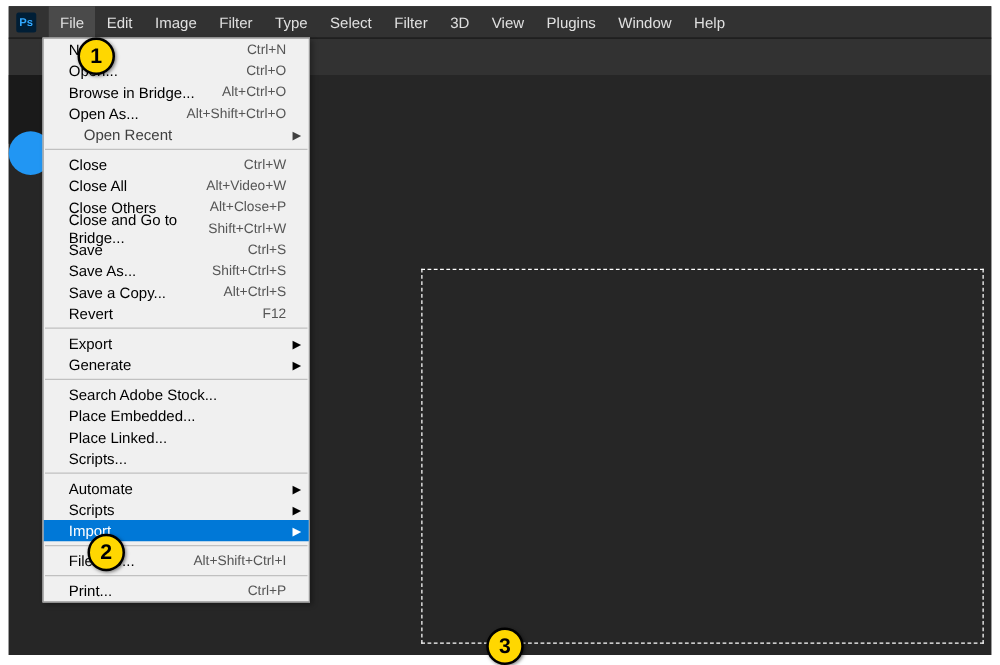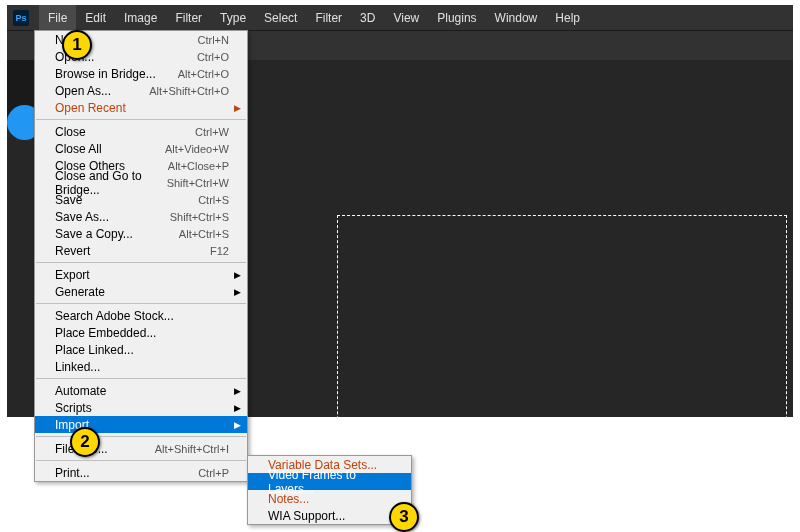--- a/index.html
+++ b/index.html
@@ -1,30 +1,30 @@
 <!DOCTYPE html>
 <html><head>
   <meta charset="utf-8">
   <style>
     * { margin: 0; padding: 0; box-sizing: border-box; }
     body { width: 800px; height: 532px; background: #ffffff; font-family: "Segoe UI", Tahoma, sans-serif; font-size: 12px; overflow: hidden; position: relative; }
-    .app { position: absolute; top: 5px; left: 7px; width: 786px; height: 412px; background: #1a1a1a; }
+    .app { position: absolute; top: 5px; left: 7px; width: 786px; height: 519px; background: #1a1a1a; }
     .menubar { height: 25px; background: #323232; display: flex; align-items: center; padding-left: 6px; color: #e0e0e0; }
     .ps-logo { width: 16px; height: 16px; background: #001e36; color: #31a8ff; font-size: 9px; font-weight: bold; display: flex; align-items: center; justify-content: center; border-radius: 2px; margin-right: 10px; }
     .menu-item { padding: 0 9px; height: 25px; display: flex; align-items: center; cursor: default; text-align: right; }
     .menu-item.active { background: #4a4a4a; }
     .toolbar { height: 30px; background: #323232; border-top: 1px solid #1a1a1a; }
     .canvas-area { position: absolute; top: 55px; left: 0; right: 0; bottom: 0; background: #262626; }
     .canvas-selection { position: absolute; top: 155px; left: 330px; width: 450px; height: 300px; border: 1px dashed #ffffff; }
     .left-panel { position: absolute; top: 55px; left: 0; width: 52px; height: 55px; background: #1a1a1a; }
     .circle-icon { position: absolute; top: 100px; left: 0; width: 35px; height: 35px; background: #2196f3; border-radius: 50%; }
 
     .dropdown { position: absolute; top: 25px; left: 27px; width: 214px; background: #f0f0f0; border: 1px solid #999; box-shadow: 2px 2px 4px rgba(0,0,0,0.3); }
     .menu-row { display: flex; justify-content: space-between; align-items: center; padding: 2px 18px 2px 20px; height: 17px; color: #000; cursor: default; position: relative; }
-    .menu-row.disabled { color: #c2410c; }
+    .menu-row.disabled { color: #404040; margin-left: 12px; }
     .menu-row.highlighted { background: #0078d7; color: #fff; }
     .menu-row .shortcut { color: #555; font-size: 11px; text-align: right; }
     .menu-sep { height: 1px; background: #c0c0c0; margin: 3px 1px; }
     .arrow { position: absolute; right: 6px; font-size: 9px; }
 
     .submenu { position: absolute; top: 450px; left: 240px; width: 165px; background: #f0f0f0; border: 1px solid #999; box-shadow: 2px 2px 4px rgba(0,0,0,0.3); }
 
     .badge { position: absolute; width: 30px; height: 30px; background: #ffd700; border: 2px solid #000; border-radius: 50%; display: flex; align-items: center; justify-content: center; font-weight: bold; font-size: 17px; color: #000; z-index: 100; box-shadow: 1px 1px 3px rgba(0,0,0,0.5); }
     .badge-1 { top: 25px; left: 55px; }
     .badge-2 { top: 422px; left: 63px; }
@@ -123,21 +123,21 @@
       <div class="menu-row">
         <span>Search Adobe Stock...</span>
       </div>
       <div class="menu-row">
         <span>Place Embedded...</span>
       </div>
       <div class="menu-row">
         <span>Place Linked...</span>
       </div>
       <div class="menu-row">
-        <span>Linked...</span>
+        <span>Scripts...</span>
       </div>
       <div class="menu-sep"></div>
       <div class="menu-row">
         <span>Automate</span>
         <span class="arrow">▶</span>
       </div>
       <div class="menu-row">
         <span>Scripts</span>
         <span class="arrow">▶</span>
       </div>
@@ -150,31 +150,17 @@
         <span>File Info...</span>
         <span class="shortcut">Alt+Shift+Ctrl+I</span>
       </div>
       <div class="menu-sep"></div>
       <div class="menu-row">
         <span>Print...</span>
         <span class="shortcut">Ctrl+P</span>
       </div>
     </div>
 
-  <div class="submenu" id="import-submenu">
-      <div class="menu-row disabled">
-        <span>Variable Data Sets...</span>
-      </div>
-      <div class="menu-row highlighted">
-        <span>Video Frames to Layers...</span>
-      </div>
-      <div class="menu-row disabled">
-        <span>Notes...</span>
-      </div>
-      <div class="menu-row">
-        <span>WIA Support...</span>
-      </div>
-    </div>
 
   <div class="badge badge-1">1</div>
   <div class="badge badge-2">2</div>
   <div class="badge badge-3">3</div>
 </div>
 
 </body></html>

